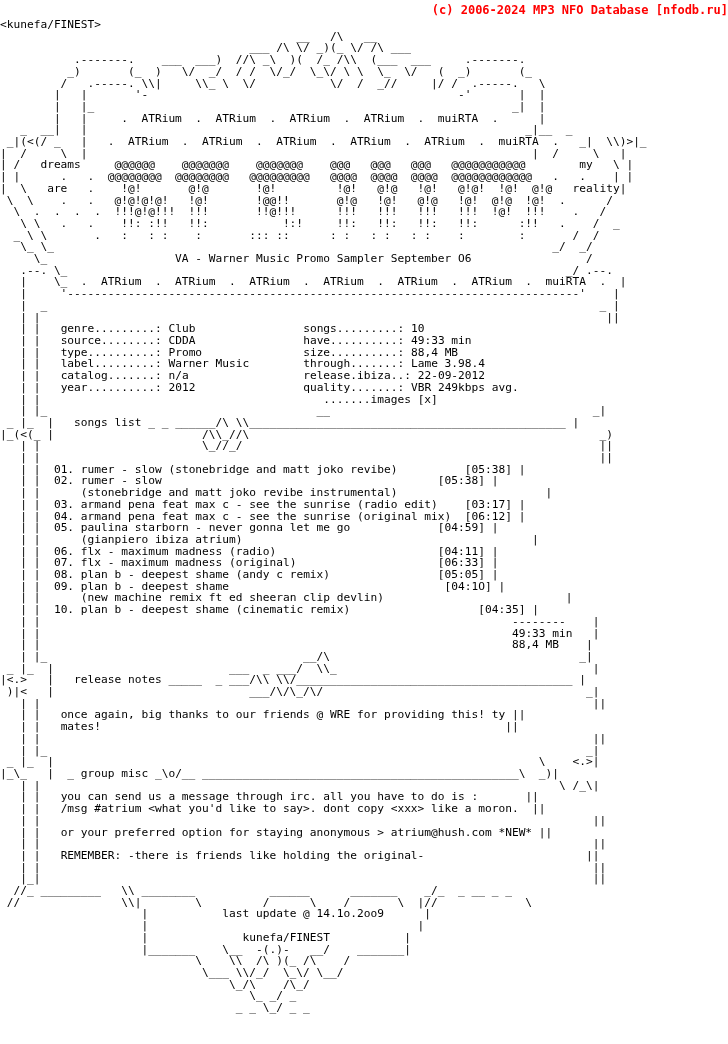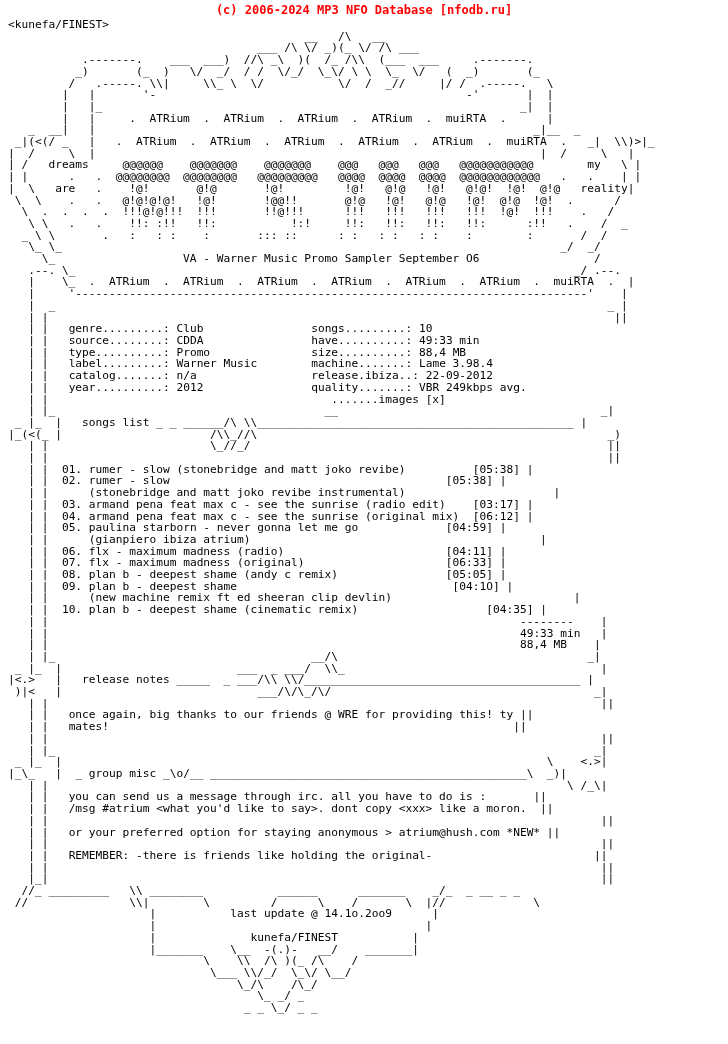--- a/index.html
+++ b/index.html
@@ -9,40 +9,40 @@
   }
   body {
     width: 728px;
     height: 1044px;
     font-family: "DejaVu Sans Mono", "Liberation Mono", monospace;
     color: #000000;
     position: relative;
     overflow: hidden;
   }
   .header-line {
-    text-align: center;
+    text-align: right;
     color: #ff0000;
     font-size: 12px;
     font-weight: bold;
     letter-spacing: 0px;
     padding-top: 3px;
     white-space: pre;
   }
   pre.nfo {
     margin: 0;
     padding: 0 0 0 0;
     font-family: "DejaVu Sans Mono", "Liberation Mono", monospace;
     font-size: 11.2px;
     line-height: 11.7px;
     letter-spacing: 0px;
     color: #000000;
     white-space: pre;
   }
   .nfo-wrap {
-    padding-left: 8px;
+    padding-left: 0;
     padding-top: 2px;
   }
 </style>
 </head>
 <body>
 
 <div class="header-line">(c) 2006-2024 MP3 NFO Database [nfodb.ru]</div>
 
 <div class="nfo-wrap">
 
@@ -69,21 +69,21 @@
      \_                   VA - Warner Music Promo Sampler September O6                 /
    .--. \_                                                                          _/ .--.
    |    \_  .  ATRium  .  ATRium  .  ATRium  .  ATRium  .  ATRium  .  ATRium  .  muiRTA  .  |
    |     '----------------------------------------------------------------------------'    |
    |  _                                                                                  _ |
    | |                                                                                    ||</pre>
 
 <pre class="nfo">   | |   <span>genre.........:</span> <span>Club</span>                <span>songs.........:</span> <span>10</span>
    | |   <span>source........:</span> <span>CDDA</span>                <span>have..........:</span> <span>49:33 min</span>
    | |   <span>type..........:</span> <span>Promo</span>               <span>size..........:</span> <span>88,4 MB</span>
-   | |   <span>label.........:</span> <span>Warner Music</span>        <span>machine.......:</span> <span>Lame 3.98.4</span>
+   | |   <span>label.........:</span> <span>Warner Music</span>        <span>through.......:</span> <span>Lame 3.98.4</span>
    | |   <span>catalog.......:</span> <span>n/a</span>                 <span>release.ibiza..:</span> <span>22-09-2012</span>
    | |   <span>year..........:</span> <span>2012</span>                <span>quality.......:</span> <span>VBR 249kbps avg.</span>
    | |                                          <span>.......images</span> <span>[x]</span>
    | |_                                        __                                       _|
  _ |_  |   <span>songs list</span> _ _ ______/\ \\_______________________________________________ |
 |_(&lt;(_ |                      /\\_//\                                                    _)
    | |                        \_//_/                                                     ||
    | |                                                                                   ||</pre>
 
 <pre class="nfo">   | |  <span>01.</span> <span>rumer - slow (stonebridge and matt joko revibe)</span>          <span>[05:38]</span> |

